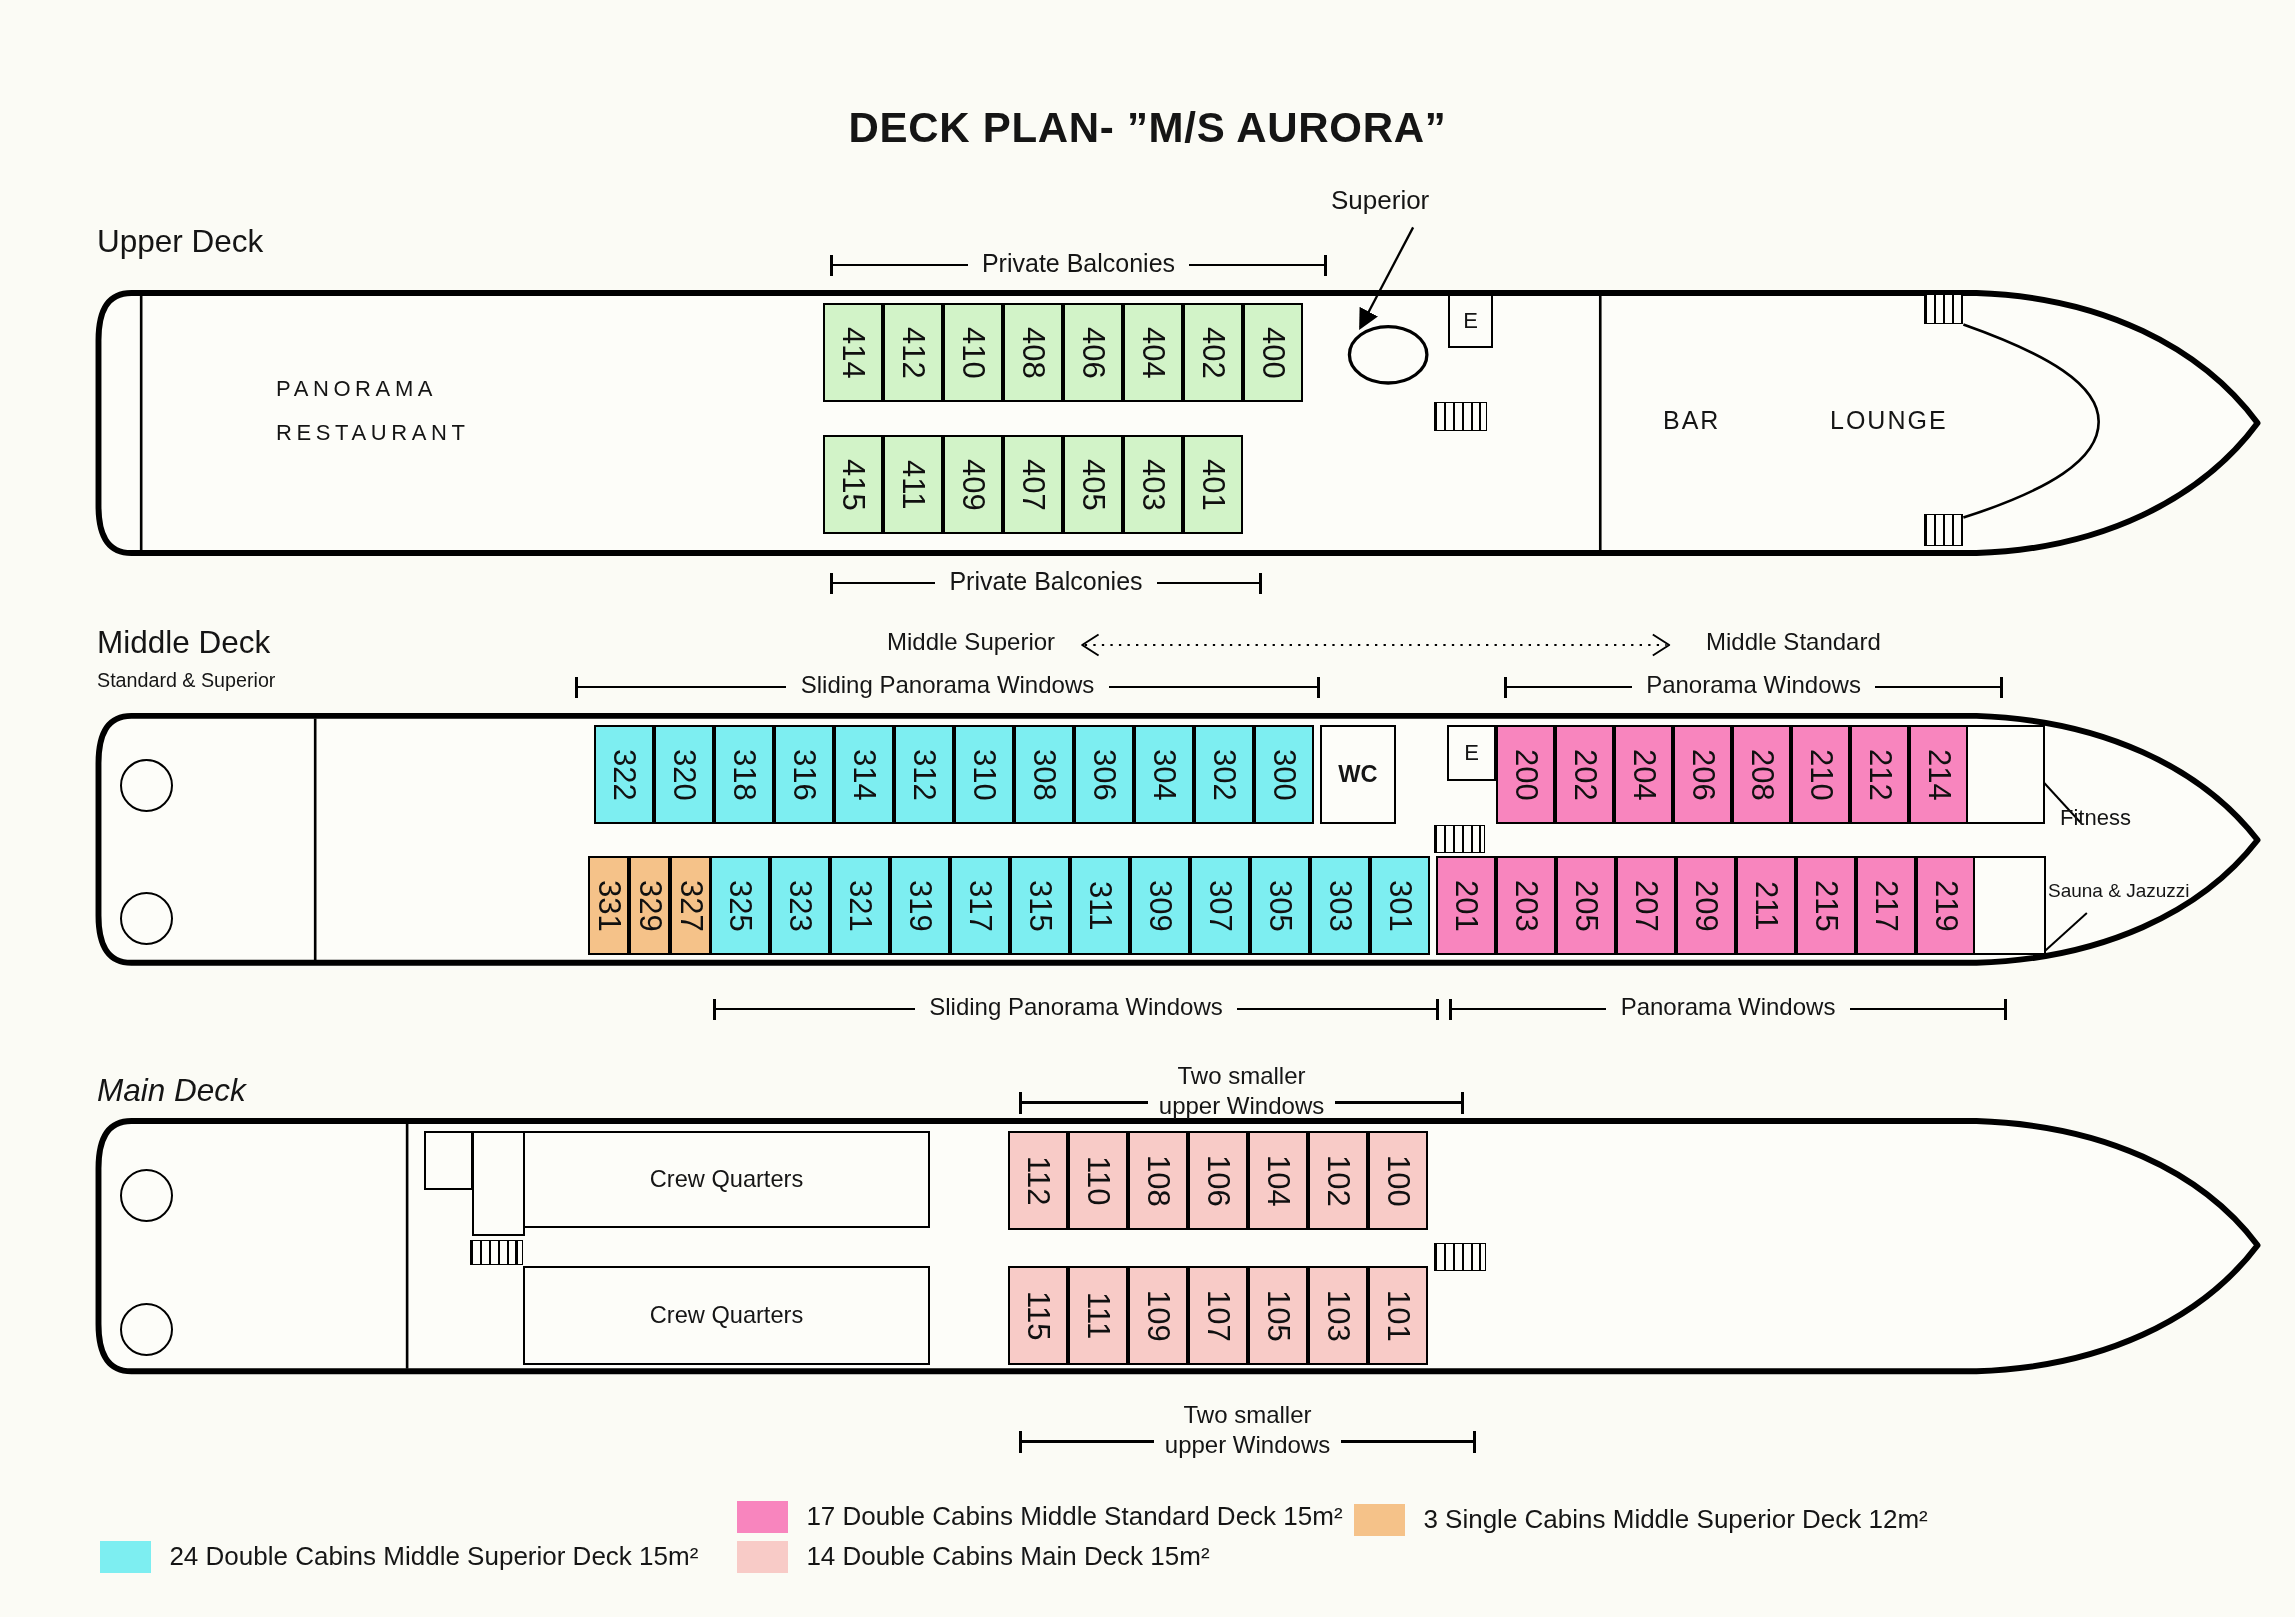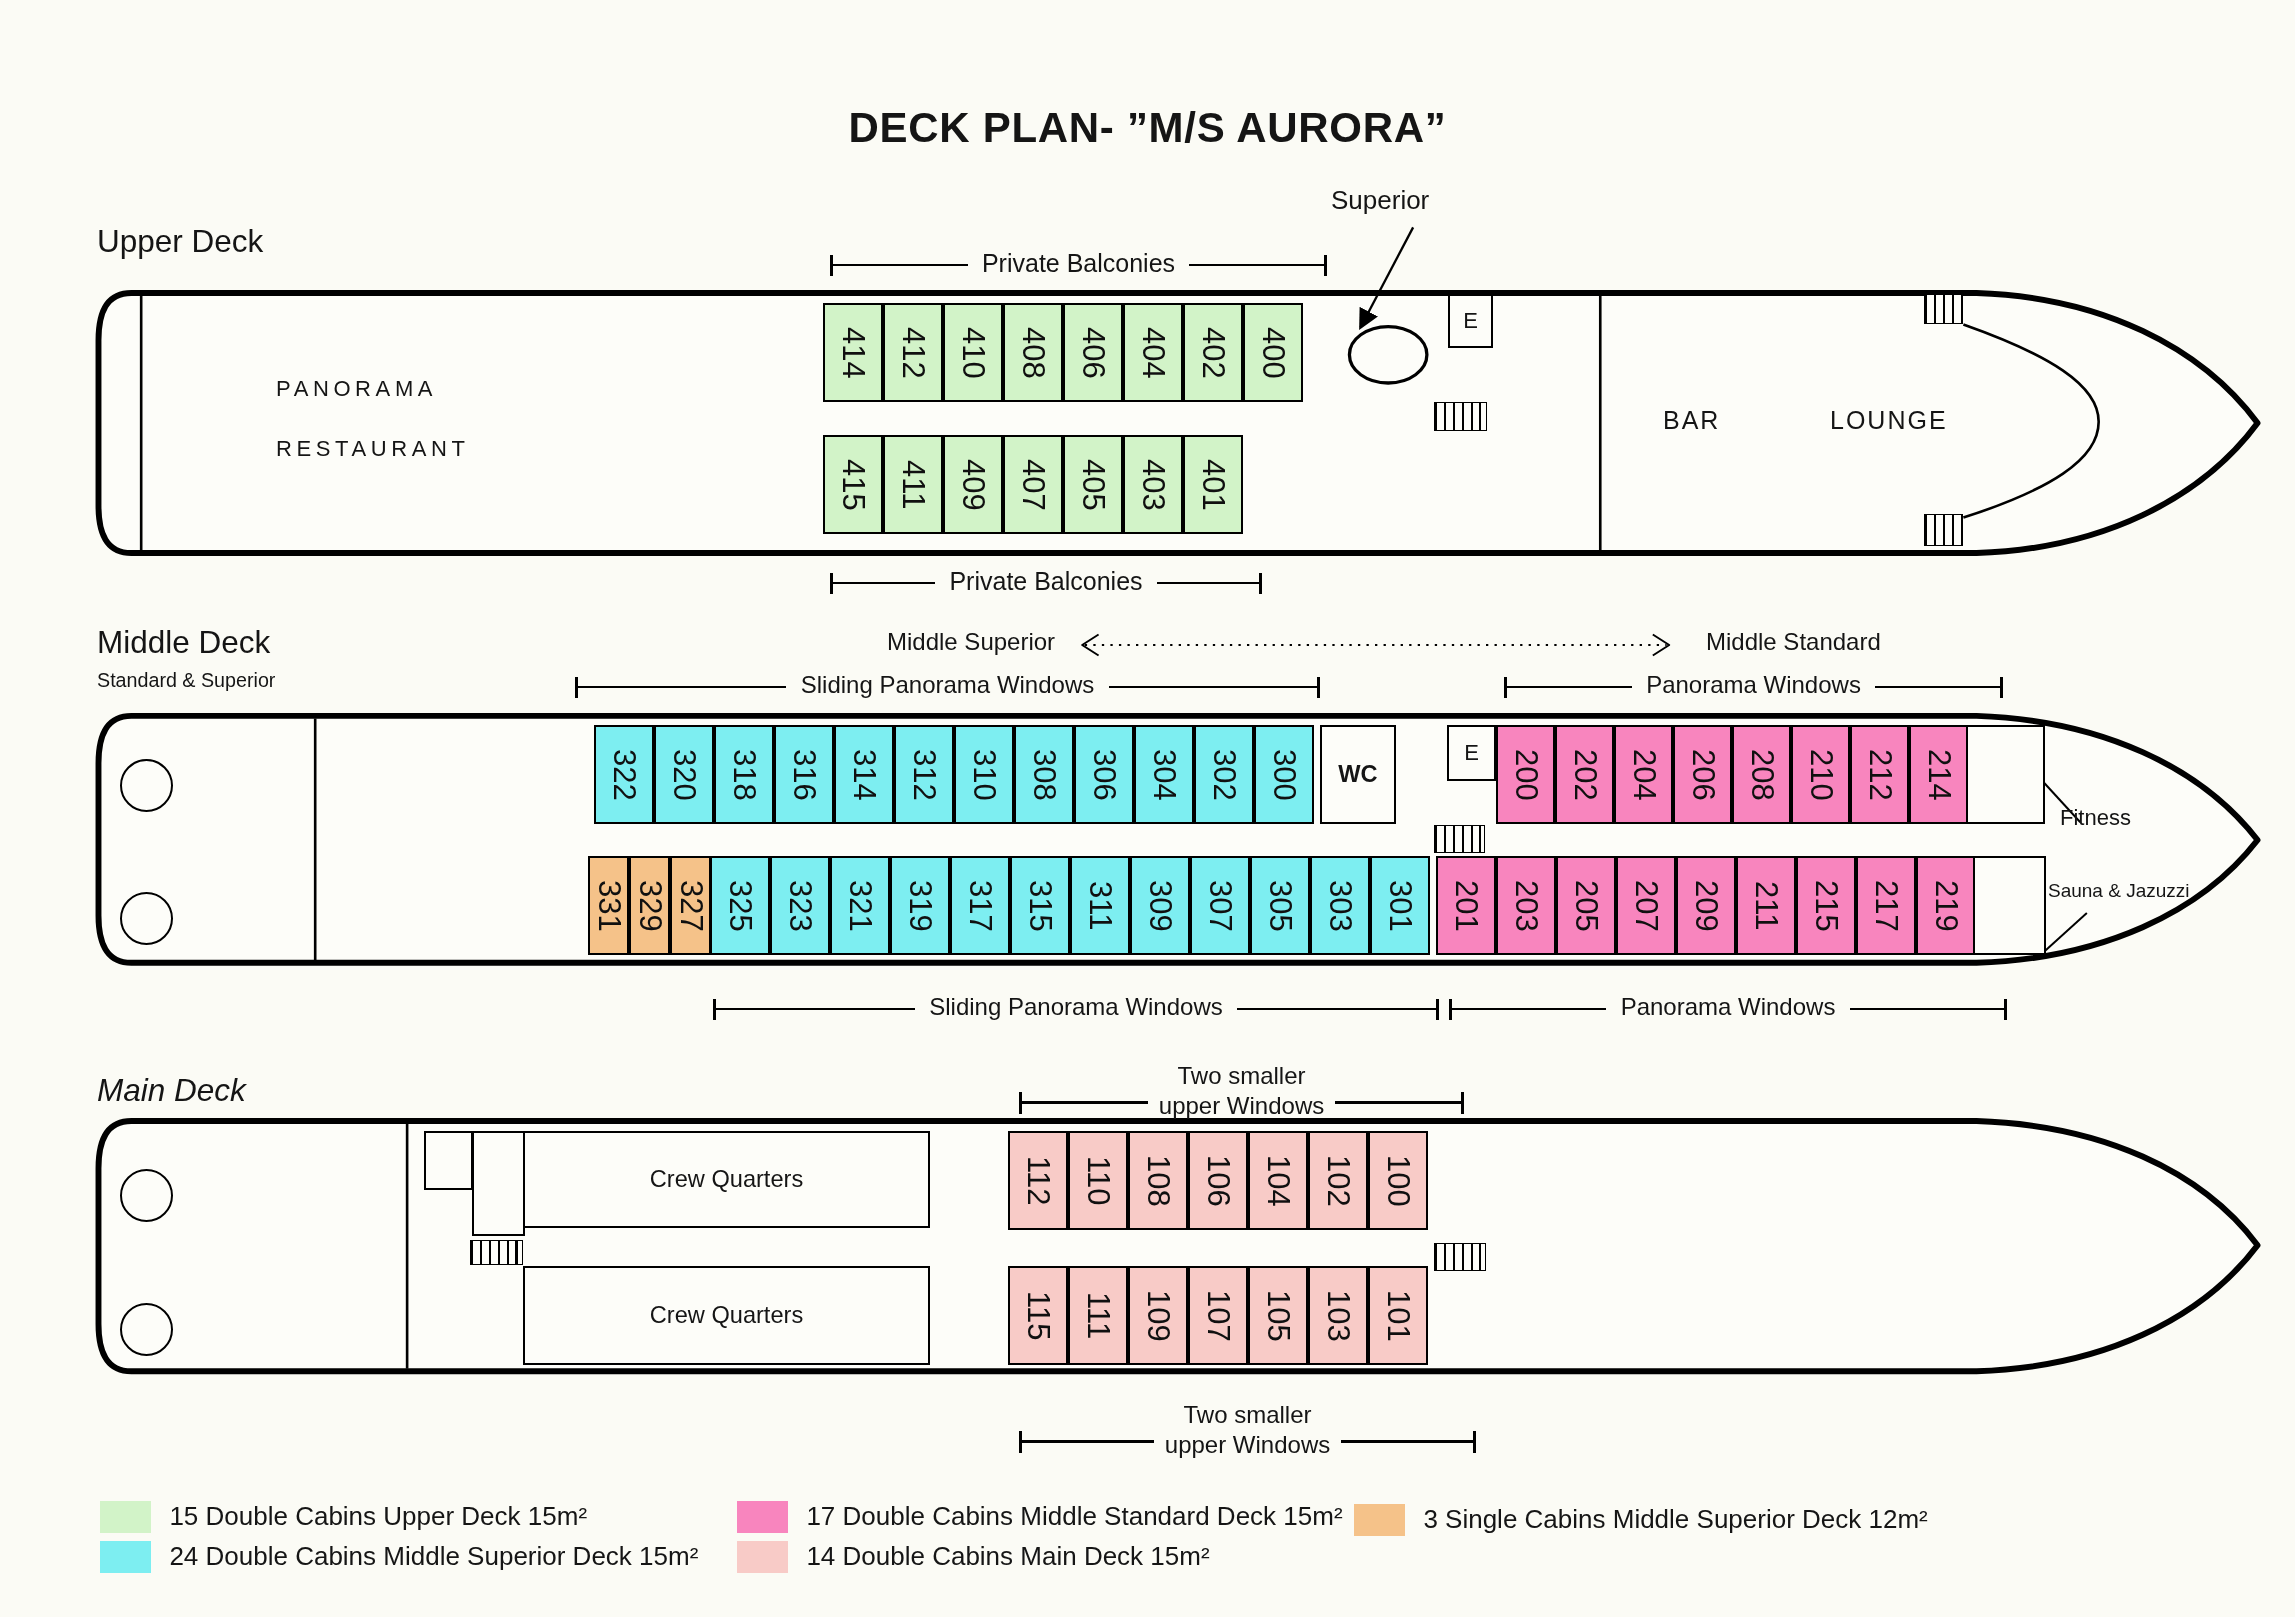--- a/index.html
+++ b/index.html
@@ -68,21 +68,21 @@
     </g>
   </svg>
 
   <h1 class="title">DECK PLAN- ”M/S AURORA”</h1>
 
 <div class="deck-label" style="left: 97px; top: 223px; font-size: 31.5px;">Upper Deck</div>
     <div class="deck-label" style="left: 97px; top: 624px; font-size: 31.5px;">Middle Deck</div>
     <div class="deck-label" style="left: 97px; top: 669px; font-size: 19.7px;">Standard &amp; Superior</div>
     <div class="deck-label" style="left: 97px; top: 1072px; font-size: 31.5px; font-style: italic;">Main Deck</div>
     <div class="area-label" style="left: 276px; top: 376px; font-size: 22px; letter-spacing: 4.6px;">PANORAMA</div>
-    <div class="area-label" style="left: 276px; top: 436px; font-size: 22px; letter-spacing: 4.6px;">RESTAURANT</div>
+    <div class="area-label" style="left: 276px; top: 420px; font-size: 22px; letter-spacing: 4.6px;">RESTAURANT</div>
     <div class="area-label" style="left: 1331px; top: 185px; font-size: 26px; letter-spacing: 0px;">Superior</div>
     <div class="area-label" style="left: 1663px; top: 406px; font-size: 25px; letter-spacing: 2px;">BAR</div>
     <div class="area-label" style="left: 1830px; top: 406px; font-size: 25px; letter-spacing: 2px;">LOUNGE</div>
     <div class="area-label" style="left: 887px; top: 628px; font-size: 24px; letter-spacing: 0px;">Middle Superior</div>
     <div class="area-label" style="left: 1706px; top: 628px; font-size: 24px; letter-spacing: 0px;">Middle Standard</div>
     <div class="area-label" style="left: 2060px; top: 805px; font-size: 22px; letter-spacing: 0px;">Fitness</div>
     <div class="area-label" style="left: 2048px; top: 880px; font-size: 19px; letter-spacing: 0px;">Sauna &amp; Jazuzzi</div>
     <div class="bracket" style="left: 830px; top: 252px; width: 497px;">
       <div class="tick"></div>
       <div class="seg"></div>
@@ -242,24 +242,20 @@
     <div class="stairs" style="left: 1434px; top: 402px; width: 53px; height: 29px;"></div>
     <div class="stairs" style="left: 1924px; top: 294px; width: 39px; height: 30px;"></div>
     <div class="stairs" style="left: 1924px; top: 514px; width: 39px; height: 31.5px;"></div>
     <div class="stairs" style="left: 1434px; top: 825px; width: 51px; height: 27.6px;"></div>
     <div class="stairs" style="left: 470px; top: 1240px; width: 53px; height: 25px;"></div>
     <div class="stairs" style="left: 1434px; top: 1243px; width: 52px; height: 27.6px;"></div>
     <div class="porthole" style="left: 120px; top: 759px;"></div>
     <div class="porthole" style="left: 120px; top: 892px;"></div>
     <div class="porthole" style="left: 120px; top: 1169px;"></div>
     <div class="porthole" style="left: 120px; top: 1303px;"></div>
-    <div class="legend-item" style="left: 100px; top: 1501px;">
-      <div class="swatch" style="background: rgb(210, 243, 200);"></div>
-      <div class="legend-label">15 Double Cabins Upper Deck 15m²</div>
-    </div>
     <div class="legend-item" style="left: 100px; top: 1541px;">
       <div class="swatch" style="background: rgb(125, 238, 241);"></div>
       <div class="legend-label">24 Double Cabins Middle Superior Deck 15m²</div>
     </div>
     <div class="legend-item" style="left: 737px; top: 1501px;">
       <div class="swatch" style="background: rgb(248, 133, 190);"></div>
       <div class="legend-label">17 Double Cabins Middle Standard Deck 15m²</div>
     </div>
     <div class="legend-item" style="left: 737px; top: 1541px;">
       <div class="swatch" style="background: rgb(248, 203, 199);"></div>

